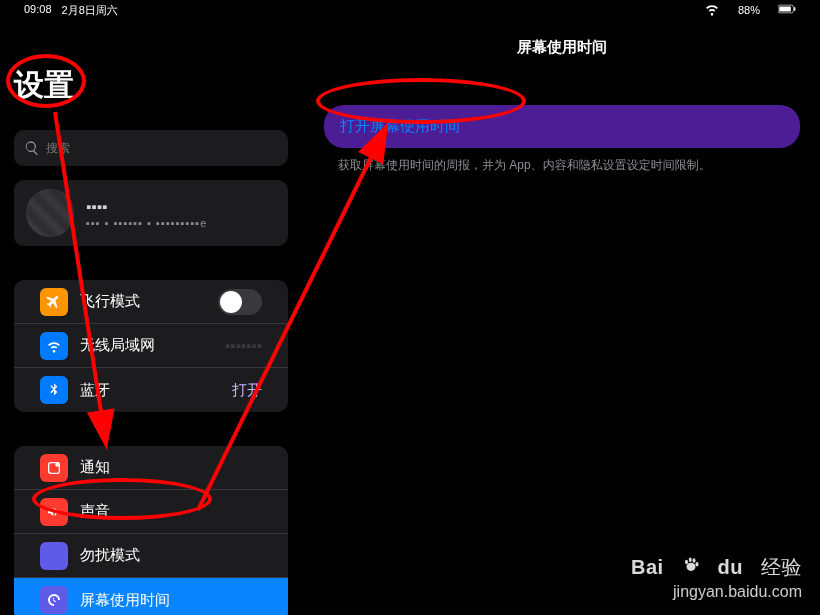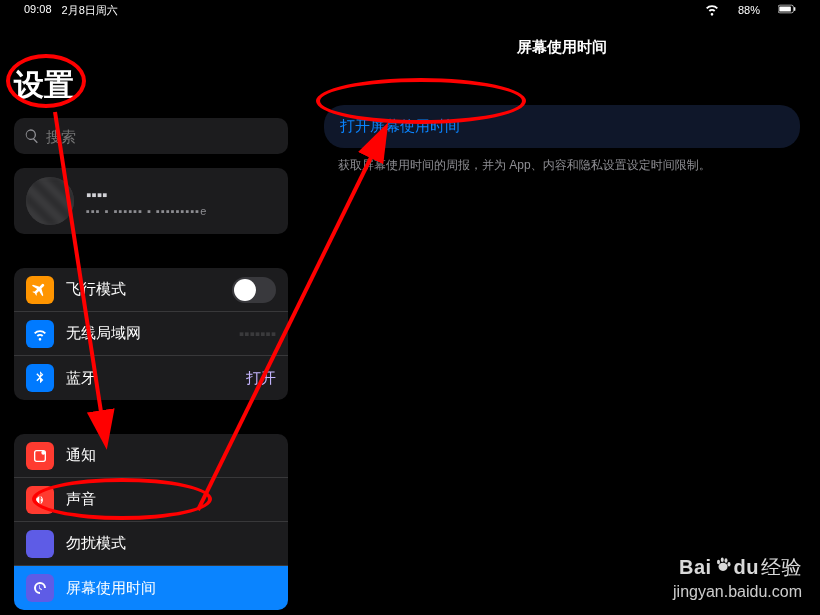--- a/index.html
+++ b/index.html
@@ -1,53 +1,53 @@
 <!DOCTYPE html>
 <html><head>
 <meta charset="utf-8">
 <style>
 * { margin: 0; padding: 0; box-sizing: border-box; }
 body { width: 820px; height: 615px; background: #000; font-family: -apple-system, "PingFang SC", sans-serif; position: relative; overflow: hidden; color: #fff; }
 .status-bar { position: absolute; top: 0; left: 0; right: 0; height: 20px; display: flex; justify-content: space-between; align-items: center; padding: 0 24px; font-size: 11px; }
 .status-left { display: flex; gap: 10px; }
 .status-right { display: flex; gap: 18px; align-items: center; }
 .sidebar { position: absolute; left: 0; top: 20px; width: 302px; height: 595px; background: #000; }
-.page-title { font-size: 30px; font-weight: 700; padding: 45px 14px 12px; color: #fff; }
+.page-title { font-size: 30px; font-weight: 700; padding: 45px 14px 24px; color: #fff; }
 .search-box { margin: 0 14px 14px; background: #1c1c1e; border-radius: 10px; padding: 7px 10px; display: flex; align-items: center; gap: 6px; height: 36px; }
-.search-input { background: transparent; border: none; color: #f97316; font-size: 15px; flex: 1; outline: none; }
+.search-input { background: transparent; border: none; color: #f97316; font-size: 12px; flex: 1; outline: none; }
 .account-row { margin: 0 14px 34px; background: #1c1c1e; border-radius: 10px; display: flex; align-items: center; padding: 10px 12px; gap: 12px; height: 66px; }
 .avatar { width: 48px; height: 48px; border-radius: 50%; background: #3a3a3c; overflow: hidden; position: relative; }
 .avatar::before { content: ""; position: absolute; inset: 0; background: repeating-linear-gradient(45deg, #2c2c2e, #2c2c2e 8px, #3a3a3c 8px, #3a3a3c 16px); filter: blur(2px); }
 .account-text { display: flex; flex-direction: column; gap: 2px; }
 .account-name { color: #d1d1d6; font-size: 15px; }
 .account-sub { color: #8e8e93; font-size: 11px; letter-spacing: 1px; }
 .group { margin: 0 14px 34px; background: #1c1c1e; border-radius: 10px; overflow: hidden; }
-.row { display: flex; align-items: center; padding: 8px 12px; gap: 12px; height: 44px; border-bottom: 0.5px solid #38383a; position: relative; }
+.row { display: flex; align-items: center; padding: 8px 26px; gap: 12px; height: 44px; border-bottom: 0.5px solid #38383a; position: relative; }
 .row:last-child { border-bottom: none; }
 .row.active { background: #0a84ff; }
 .icon-box { width: 28px; height: 28px; border-radius: 6px; display: flex; align-items: center; justify-content: center; flex-shrink: 0; }
 .icon-orange { background: #ff9500; }
 .icon-blue { background: #007aff; }
 .icon-red { background: #ff3b30; }
 .icon-redfill { background: #ff3b30; }
 .icon-purple { background: #5e5ce6; }
 .icon-indigo { background: #5e5ce6; }
 .row-label { color: #fff; font-size: 15px; flex: 1; }
 .row-value { color: #c4b5fd; font-size: 15px; }
 .toggle { width: 44px; height: 26px; background: #39393d; border-radius: 13px; position: relative; }
 .toggle::after { content: ""; position: absolute; left: 2px; top: 2px; width: 22px; height: 22px; background: #fff; border-radius: 50%; }
 .detail { position: absolute; left: 304px; right: 0; top: 20px; bottom: 0; background: #000; }
 .detail-title { text-align: center; font-size: 15px; font-weight: 600; padding: 18px 0; }
-.detail-group { margin: 30px 20px 8px; background: #0f172a; border-radius: 20px; }
+.detail-group { margin: 30px 20px 8px; background: #4c1d95; border-radius: 20px; }
 .detail-row { padding: 12px 16px; color: #0a84ff; font-size: 15px; }
 .detail-hint { color: #8e8e93; font-size: 12px; padding: 0 34px; line-height: 1.5; }
 .annotation { position: absolute; pointer-events: none; }
 .ellipse { border: 4px solid #ff0000; border-radius: 50%; position: absolute; }
 .watermark { position: absolute; right: 18px; bottom: 14px; text-align: right; }
-.wm-logo { font-size: 20px; font-weight: 700; color: rgba(255,255,255,0.85); letter-spacing: 0.5px; display: flex; align-items: baseline; gap: 2px; justify-content: flex-end; }
+.wm-logo { font-size: 20px; font-weight: 700; color: rgba(255,255,255,0.85); letter-spacing: 0.5px; display: flex; align-items: baseline; gap: 18px; justify-content: flex-end; }
 .wm-url { font-size: 16px; color: rgba(255,255,255,0.8); margin-top: 2px; }
 svg.icon { width: 16px; height: 16px; fill: #fff; }
 svg.icon-lg { width: 18px; height: 18px; fill: #fff; }
 </style>
 </head>
 <body>
 
 <div class="status-bar">
   <div class="status-left">
     <span>09:08</span>

